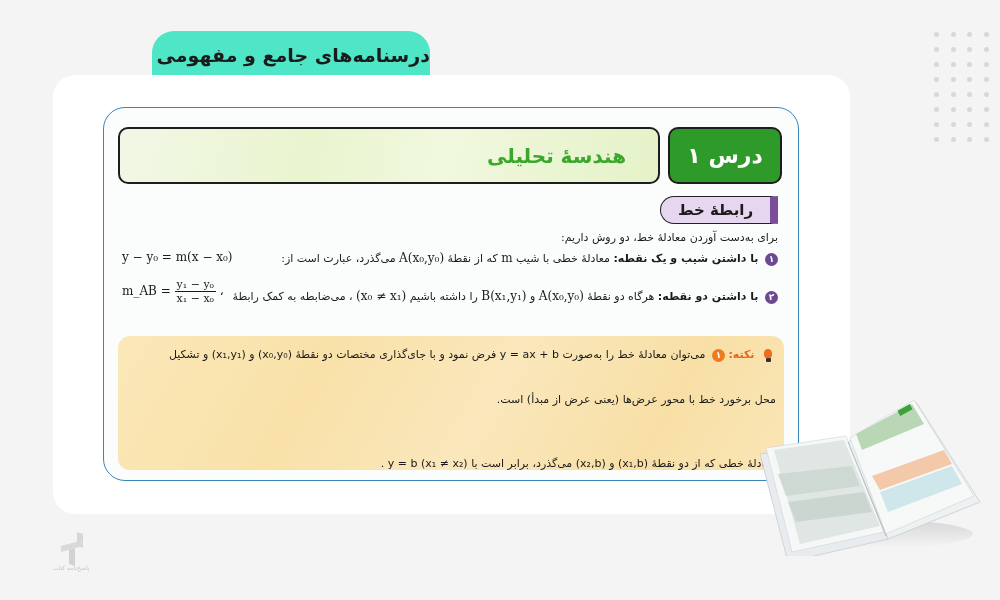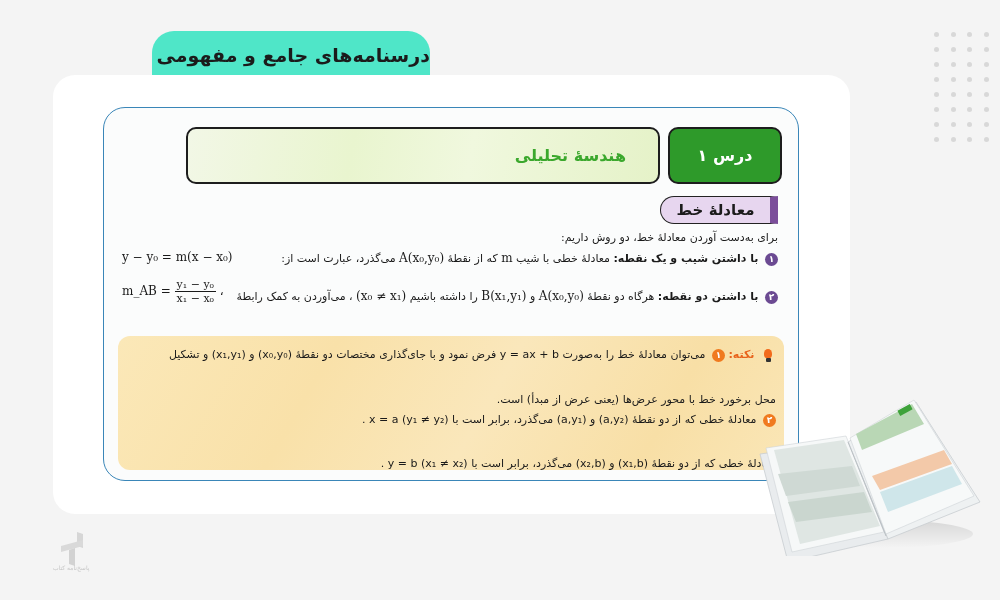--- a/index.html
+++ b/index.html
@@ -26,28 +26,28 @@
   }
   .page {
     position: absolute; left: 103px; top: 107px; width: 696px; height: 374px;
     border: 1.5px solid #3a86b8; border-radius: 22px; background: #fbfcfc;
     overflow: hidden; direction: rtl;
   }
   .lesson-badge {
     position: absolute; right: 16px; top: 19px; width: 114px; height: 57px;
     background: #2e9a2a; border: 2px solid #1d1d1d; border-radius: 10px;
     display: flex; align-items: center; justify-content: center;
-    color: #ffffff; font-size: 16px; font-weight: bold;
+    color: #ffffff; font-size: 22px; font-weight: bold;
   }
   .title-banner {
-    position: absolute; right: 138px; top: 19px; width: 474px; height: 57px;
+    position: absolute; right: 138px; top: 19px; width: 542px; height: 57px;
     border: 2px solid #1d1d1d; border-radius: 10px;
     background: linear-gradient(100deg, #f2f7e6 0%, #e9f5cf 35%, #f0f8de 60%, #e5f2c8 100%);
     display: flex; align-items: center; padding-right: 32px;
-    color: #3ba82d; font-size: 16px; font-weight: bold;
+    color: #3ba82d; font-size: 20px; font-weight: bold;
   }
   .section-tag {
     position: absolute; right: 20px; top: 88px; height: 28px; width: 118px;
     background: #e7d6ef; border: 1.5px solid #222; border-right: 8px solid #7b4e9a;
     border-radius: 14px 0 0 14px;
     display: flex; align-items: center; justify-content: center;
     font-size: 15px; font-weight: bold; color: #1b1b1b;
   }
   .line {
     position: absolute; right: 20px; font-size: 11px; color: #1a1a1a;
@@ -140,21 +140,21 @@
 <div class="card"></div>
 
 <div class="page">
   <div class="lesson-badge">
     <span>درس ۱</span>
   </div>
   <div class="title-banner">
     <span>هندسهٔ تحلیلی</span>
   </div>
   <div class="section-tag">
-    <span>معادلهٔ خط</span>
+    <span>رابطهٔ خط</span>
   </div>
 
   <div class="line" style="top:122px;">برای به‌دست آوردن معادلهٔ خط، دو روش داریم:</div>
 
   <div class="line" style="top:142px;">
     <span class="num">۱</span>
     <span class="bold">با داشتن شیب و یک نقطه:</span>
     <span>معادلهٔ خطی با شیب</span>
     <span class="math">m</span>
     <span>که از نقطهٔ</span>
@@ -165,44 +165,40 @@
 
   <div class="line" style="top:180px;">
     <span class="num">۲</span>
     <span class="bold">با داشتن دو نقطه:</span>
     <span>هرگاه دو نقطهٔ</span>
     <span class="math">A(x₀,y₀)</span>
     <span>و</span>
     <span class="math">B(x₁,y₁)</span>
     <span>را داشته باشیم</span>
     <span class="math">(x₀ ≠ x₁)</span>
-    <span>، می‌آوردن به کمک رابطهٔ</span>
+    <span>، می‌ضابطه به کمک رابطهٔ</span>
   </div>
   <div class="formula-left" style="top:170px;">
     <span>m_AB =</span>
     <span class="frac">
       <span class="top">y₁ − y₀</span>
       <span class="bot">x₁ − x₀</span>
     </span>
     <span> ،</span>
   </div>
 
 
   <div class="note-box">
     <div class="note-line" style="top:10px;">
       <span class="bulb"><span class="glass"></span><span class="base"></span></span>
       <span class="note-label">نکته:</span>
       <span class="num orange">۱</span>
       <span>می‌توان معادلهٔ خط را به‌صورت y = ax + b فرض نمود و با جای‌گذاری مختصات دو نقطهٔ (x₀,y₀) و (x₁,y₁) و تشکیل</span>
     </div>
     <div class="note-line" style="top:56px;">محل برخورد خط با محور عرض‌ها (یعنی عرض از مبدأ) است.</div>
-    <div class="note-line" style="top:76px;">
-      <span class="num orange">۲</span>
-      <span>معادلهٔ خطی که از دو نقطهٔ (a,y₂) و (a,y₁) می‌گذرد، برابر است با x = a  (y₁ ≠ y₂) .</span>
-    </div>
     <div class="note-line" style="top:92px;margin-top:28px;">معادلهٔ خطی که از دو نقطهٔ (x₁,b) و (x₂,b) می‌گذرد، برابر است با y = b  (x₁ ≠ x₂) .</div>
   </div>
 </div>
 
 <svg class="book" viewBox="0 0 236 172">
   <defs>
     <linearGradient id="shadowG" x1="0" y1="0" x2="0" y2="1">
       <stop offset="0" stop-color="#000" stop-opacity="0.12"></stop>
       <stop offset="1" stop-color="#000" stop-opacity="0"></stop>
     </linearGradient>

